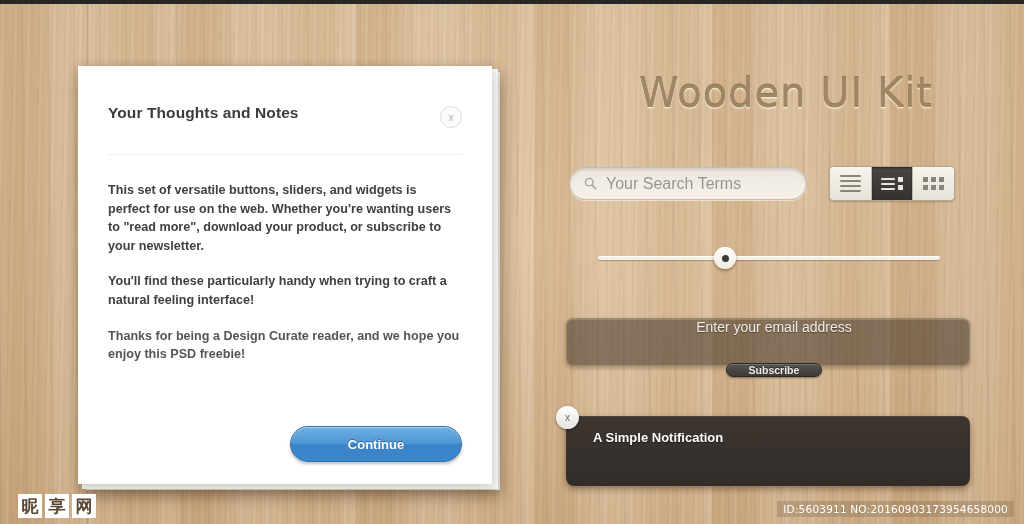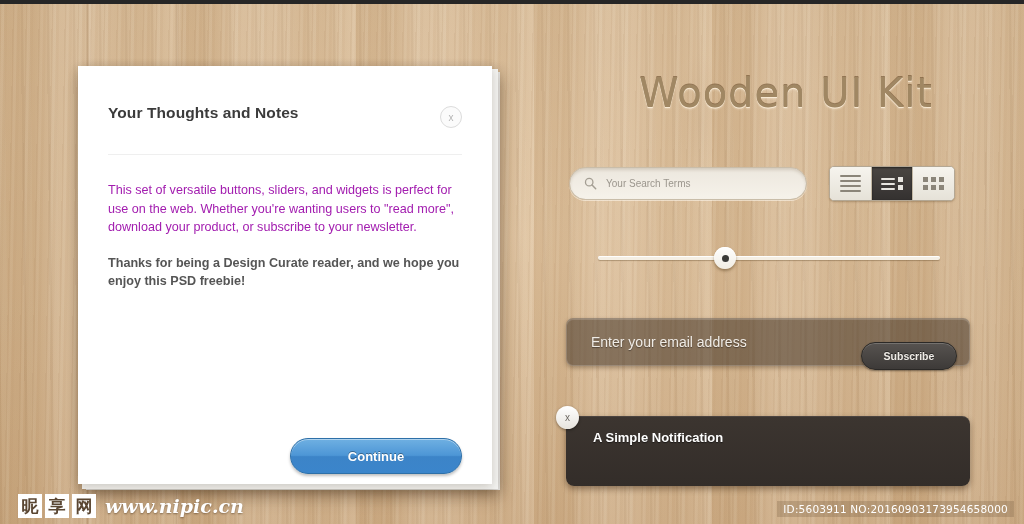--- a/index.html
+++ b/index.html
@@ -117,32 +117,33 @@
     margin: 26px 30px 0 30px;
     height: 1px;
     background: #efefef;
   }
   .modal-body {
     padding: 26px 30px 0 30px;
   }
   .modal-body p {
     font-size: 12.6px;
     line-height: 18.6px;
-    color: #a21caf;
+    color: #404040;
     margin-bottom: 17px;
+    font-weight: bold;
   }
   .modal-body p.emph {
     color: #555555;
     font-weight: bold;
     margin-bottom: 0;
   }
   .modal-foot {
     position: absolute;
     left: 0; right: 0; bottom: 0;
-    padding: 0 30px 10px 30px;
+    padding: 0 30px 22px 30px;
     display: flex; justify-content: flex-end;
   }
   .btn-continue {
     width: 172px; height: 36px;
     border-radius: 18px;
     border: 1px solid #2e70a8;
     background: linear-gradient(180deg, #6fb0e2 0%, #4d96d6 48%, #3c84c8 52%, #3b85cb 100%);
     box-shadow: inset 0 1px 0 rgba(255,255,255,0.45), 0 2px 3px rgba(0,0,0,0.25);
     color: #ffffff;
     font-size: 13px; font-weight: bold;
@@ -176,21 +177,21 @@
     border-radius: 17px;
     background: linear-gradient(180deg, #ece7de 0%, #f6f2ea 100%);
     border: 1px solid #c9bda9;
     box-shadow: inset 0 2px 3px rgba(120,95,65,0.20), 0 1px 0 rgba(255,250,240,0.55);
     display: flex; align-items: center;
     padding: 0 14px;
     gap: 9px;
   }
   .mag { width: 13px; height: 13px; flex: none; }
   .search-ph {
-    font-size: 10px; color: #9b968d;
+    font-size: 16px; color: #9b968d;
   }
 
   .seg {
     position: absolute;
     left: 829px; top: 166px;
     width: 126px; height: 35px;
     border-radius: 5px;
     border: 1px solid #b3a794;
     background: #efece4;
     box-shadow: inset 0 1px 0 rgba(255,255,255,0.8), 0 1px 2px rgba(80,55,25,0.30);
@@ -248,20 +249,21 @@
   .subscribe-bar {
     position: absolute;
     left: 566px; top: 318px;
     width: 404px; height: 48px;
     border-radius: 7px;
     background: rgba(58,44,32,0.52);
     border: 1px solid rgba(255,255,255,0.18);
     box-shadow: inset 0 1px 0 rgba(255,255,255,0.16), 0 2px 4px rgba(60,40,20,0.35);
     display: flex; align-items: center; justify-content: space-between;
     padding: 0 12px 0 24px;
+    flex-direction: column;
   }
   .email-ph {
     font-size: 14px; color: #f0ece6;
     text-shadow: 0 1px 1px rgba(0,0,0,0.4);
   }
   .btn-subscribe {
     width: 96px; height: 28px;
     border-radius: 14px;
     background: linear-gradient(180deg, #575350 0%, #3d3a38 100%);
     border: 1px solid #2b2927;
@@ -356,20 +358,21 @@
 
       <div class="modal-head">
         <div class="modal-title">Your Thoughts and Notes</div>
         <div class="close-circle">x</div>
       </div>
 
       <div class="divider"></div>
 
       <div class="modal-body">
         <p>This set of versatile buttons, sliders, and widgets is perfect for use on the web. Whether you're wanting users to "read more", download your product, or subscribe to your newsletter.</p>
+        <p>You'll find these particularly handy when trying to craft a natural feeling interface!</p>
         <p class="emph">Thanks for being a Design Curate reader, and we hope you enjoy this PSD freebie!</p>
       </div>
 
       <div class="modal-foot">
         <div class="btn-continue">Continue</div>
       </div>
 
     </div>
   </div>
 
@@ -431,18 +434,17 @@
     <div class="notif-close">x</div>
     <div class="notif-title">A Simple Notification</div>
   </div>
 
   <div class="wm">
     <div class="wm-cjk">
       <span>昵</span>
       <span>享</span>
       <span>网</span>
     </div>
-    <div class="wm-url">www.nipic.cn</div>
   </div>
 
   <div class="idstrip">ID:5603911 NO:20160903173954658000</div>
 
 </div>
 
 </body></html>

